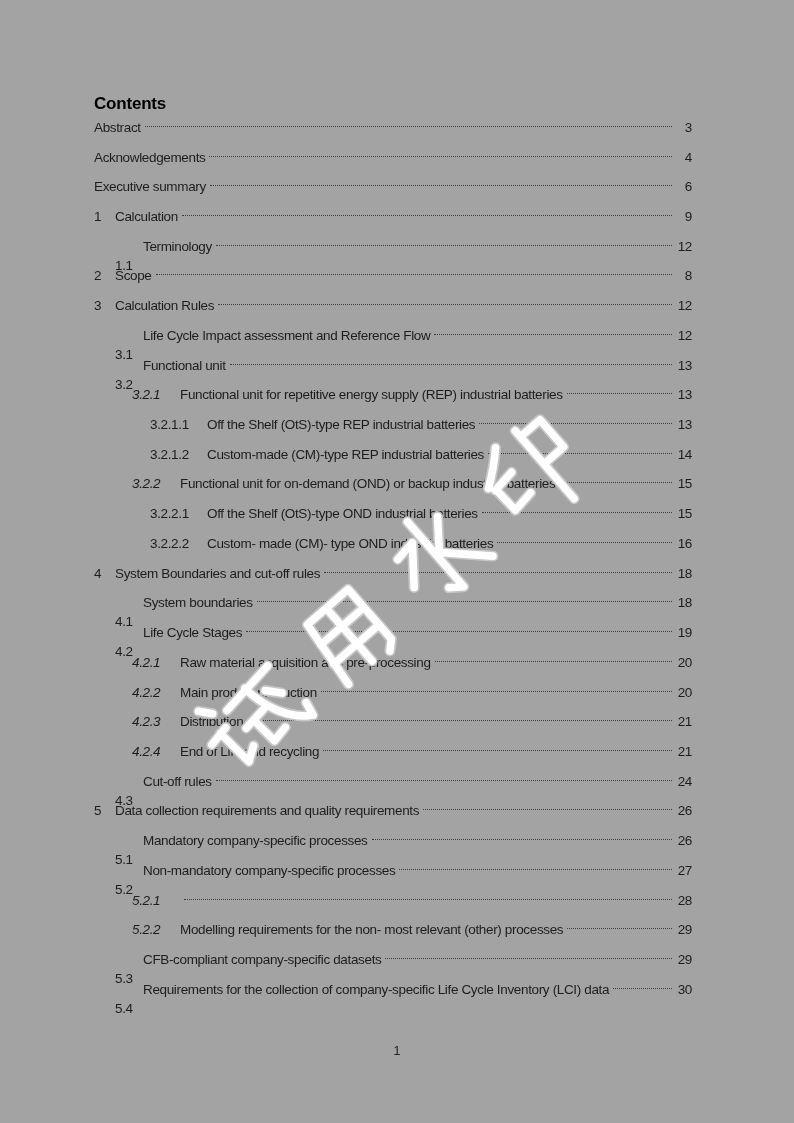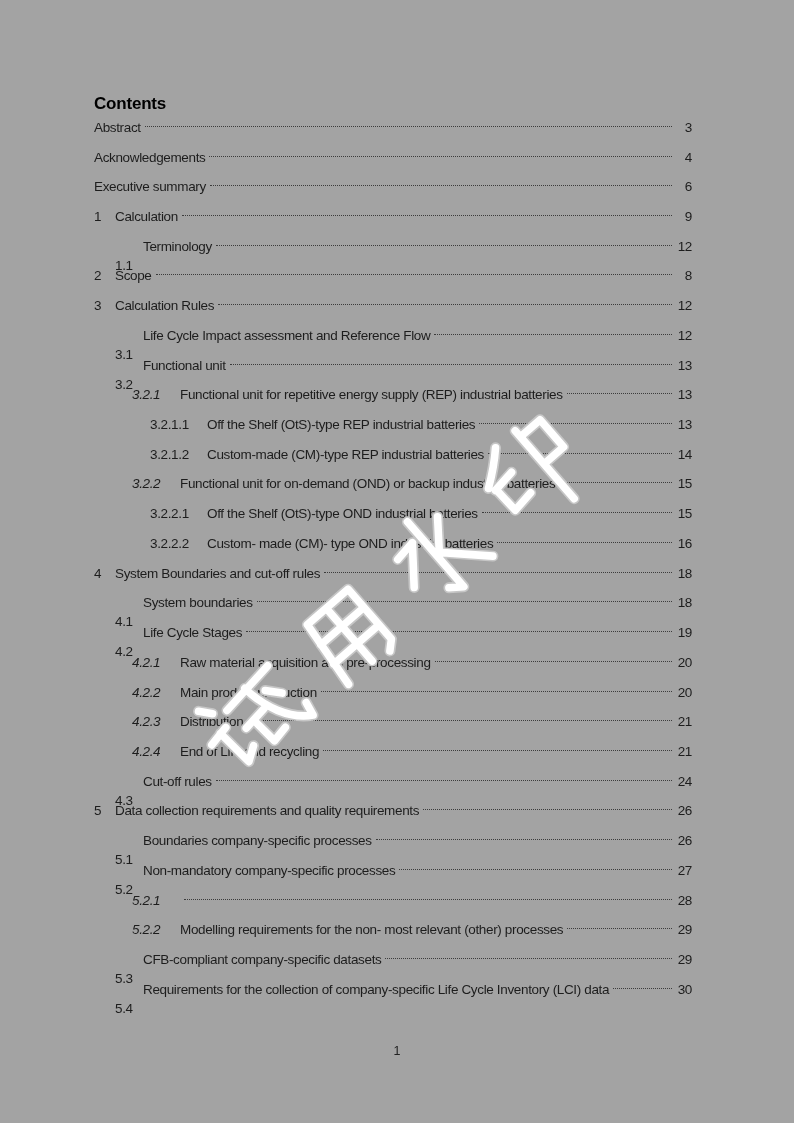--- a/index.html
+++ b/index.html
@@ -202,21 +202,21 @@
     <span class="toc-page">24</span>
   </div>
         <div class="toc-row lvl-1">
     <span class="toc-num">5</span>
     <span class="toc-title">Data collection requirements and quality requirements</span>
     <span class="leader"></span>
     <span class="toc-page">26</span>
   </div>
         <div class="toc-row lvl-2">
     <span class="toc-num">5.1</span>
-    <span class="toc-title">Boundaries company-specific processes</span>
+    <span class="toc-title">Mandatory company-specific processes</span>
     <span class="leader"></span>
     <span class="toc-page">26</span>
   </div>
         <div class="toc-row lvl-2">
     <span class="toc-num">5.2</span>
     <span class="toc-title">Non-mandatory company-specific processes</span>
     <span class="leader"></span>
     <span class="toc-page">27</span>
   </div>
         <div class="toc-row lvl-3">

